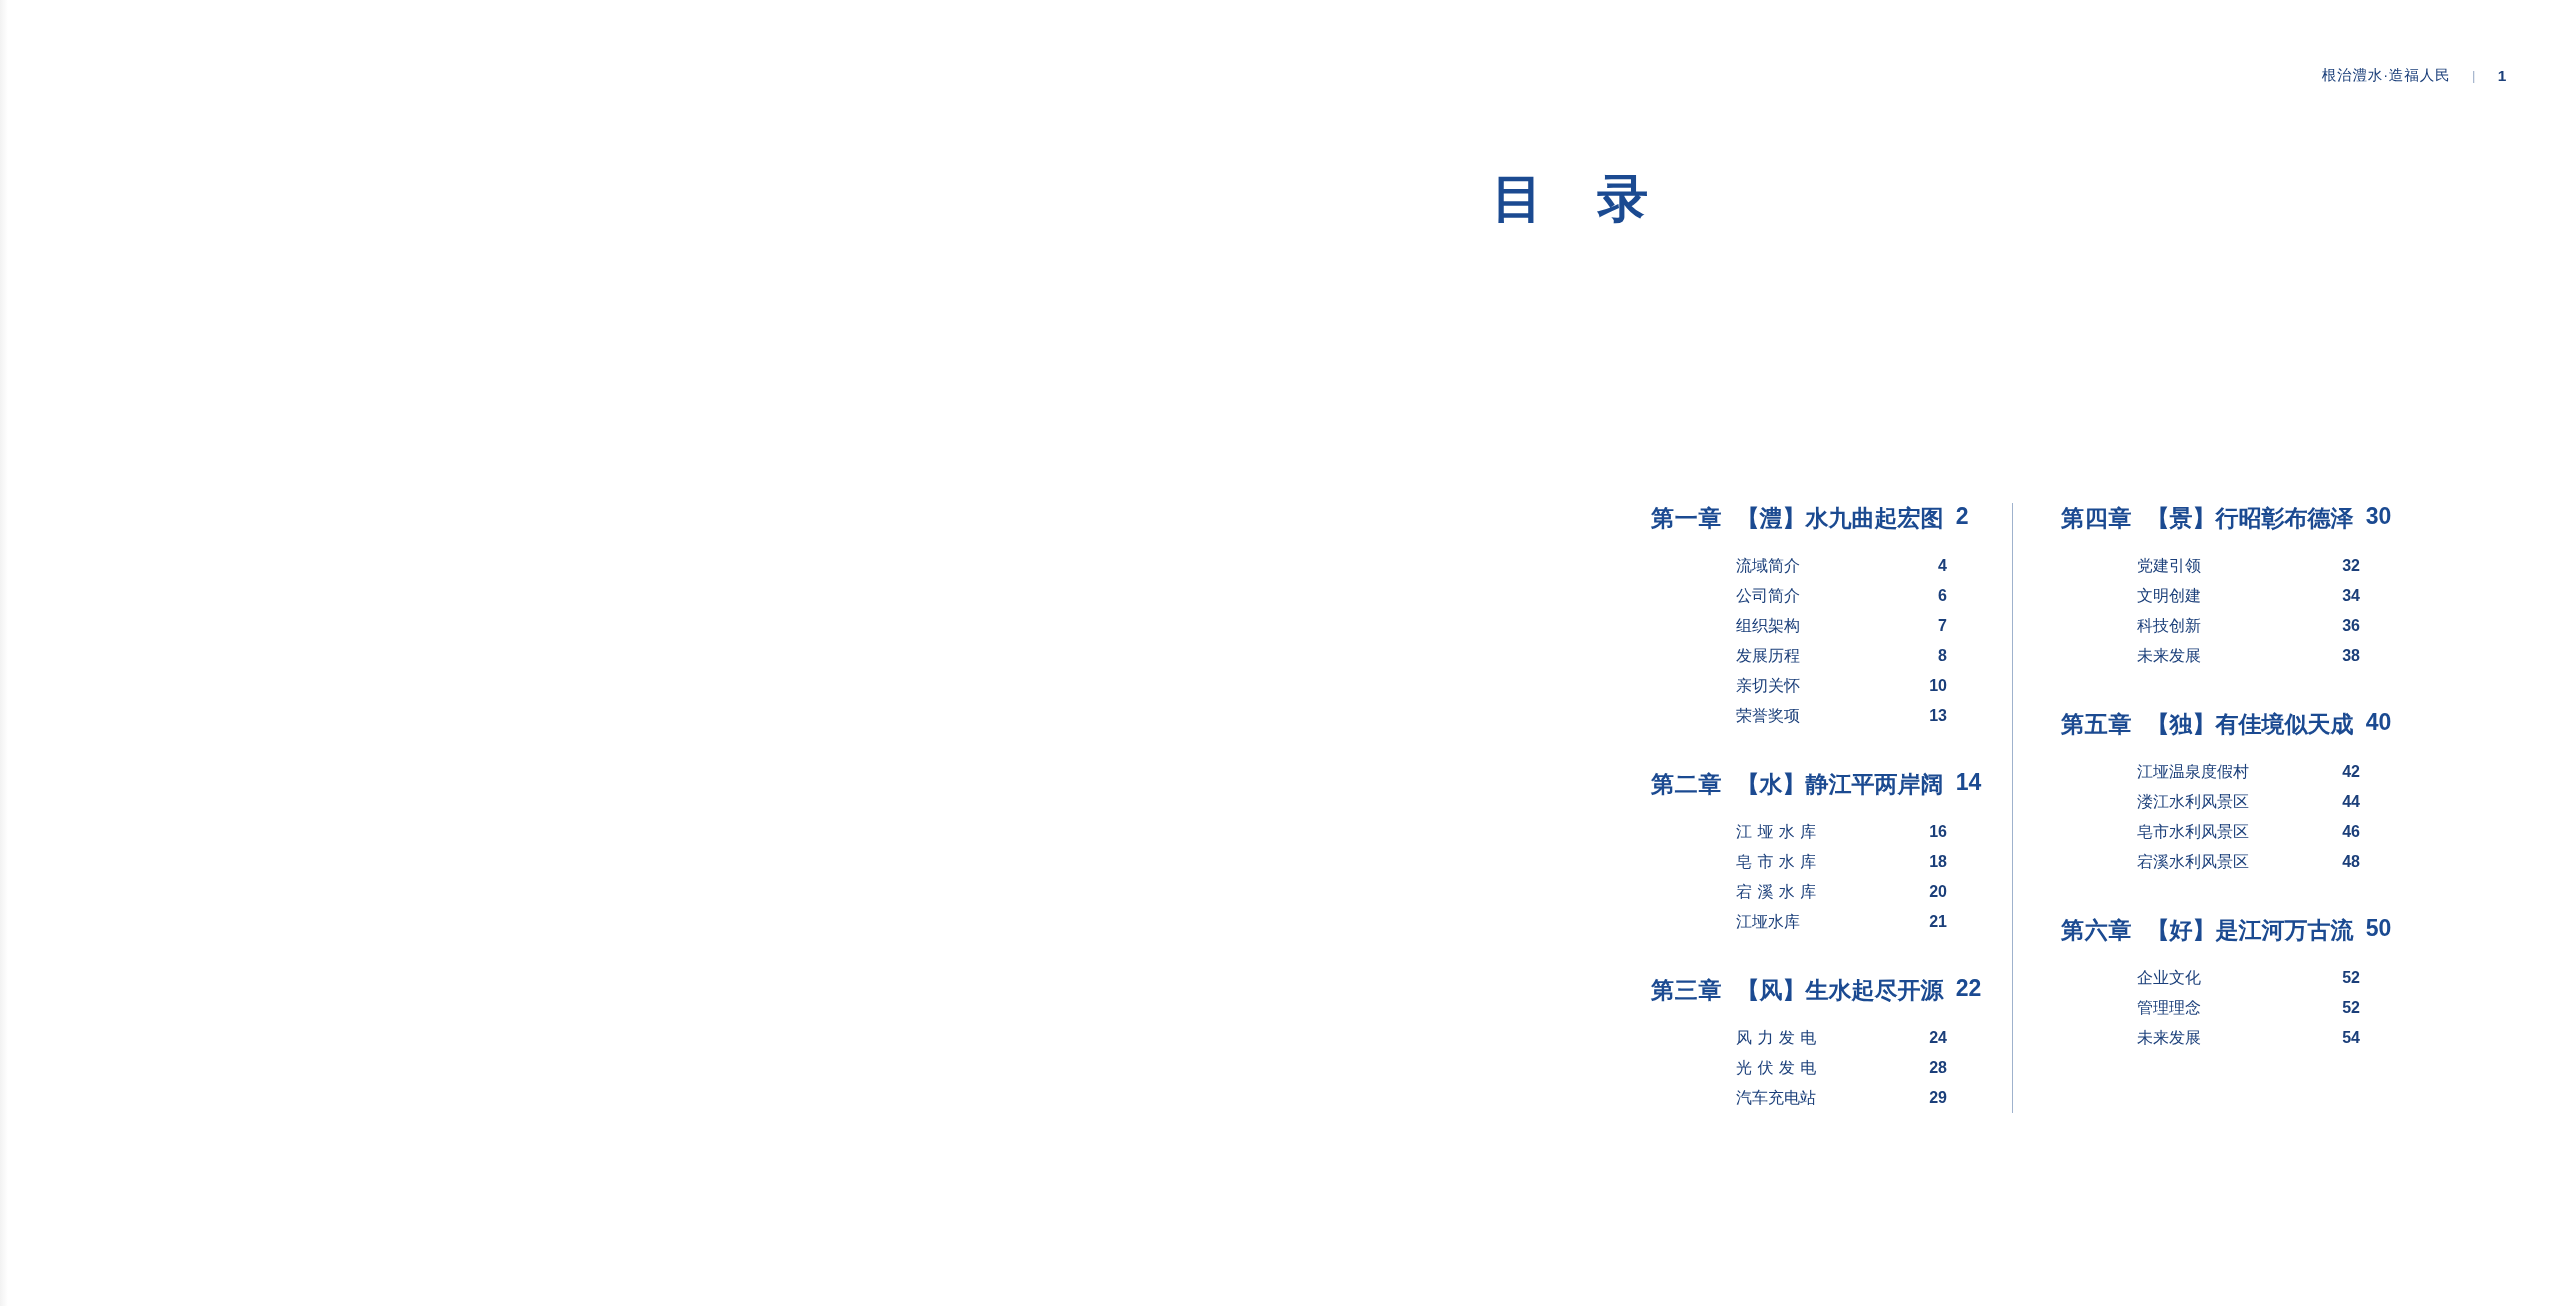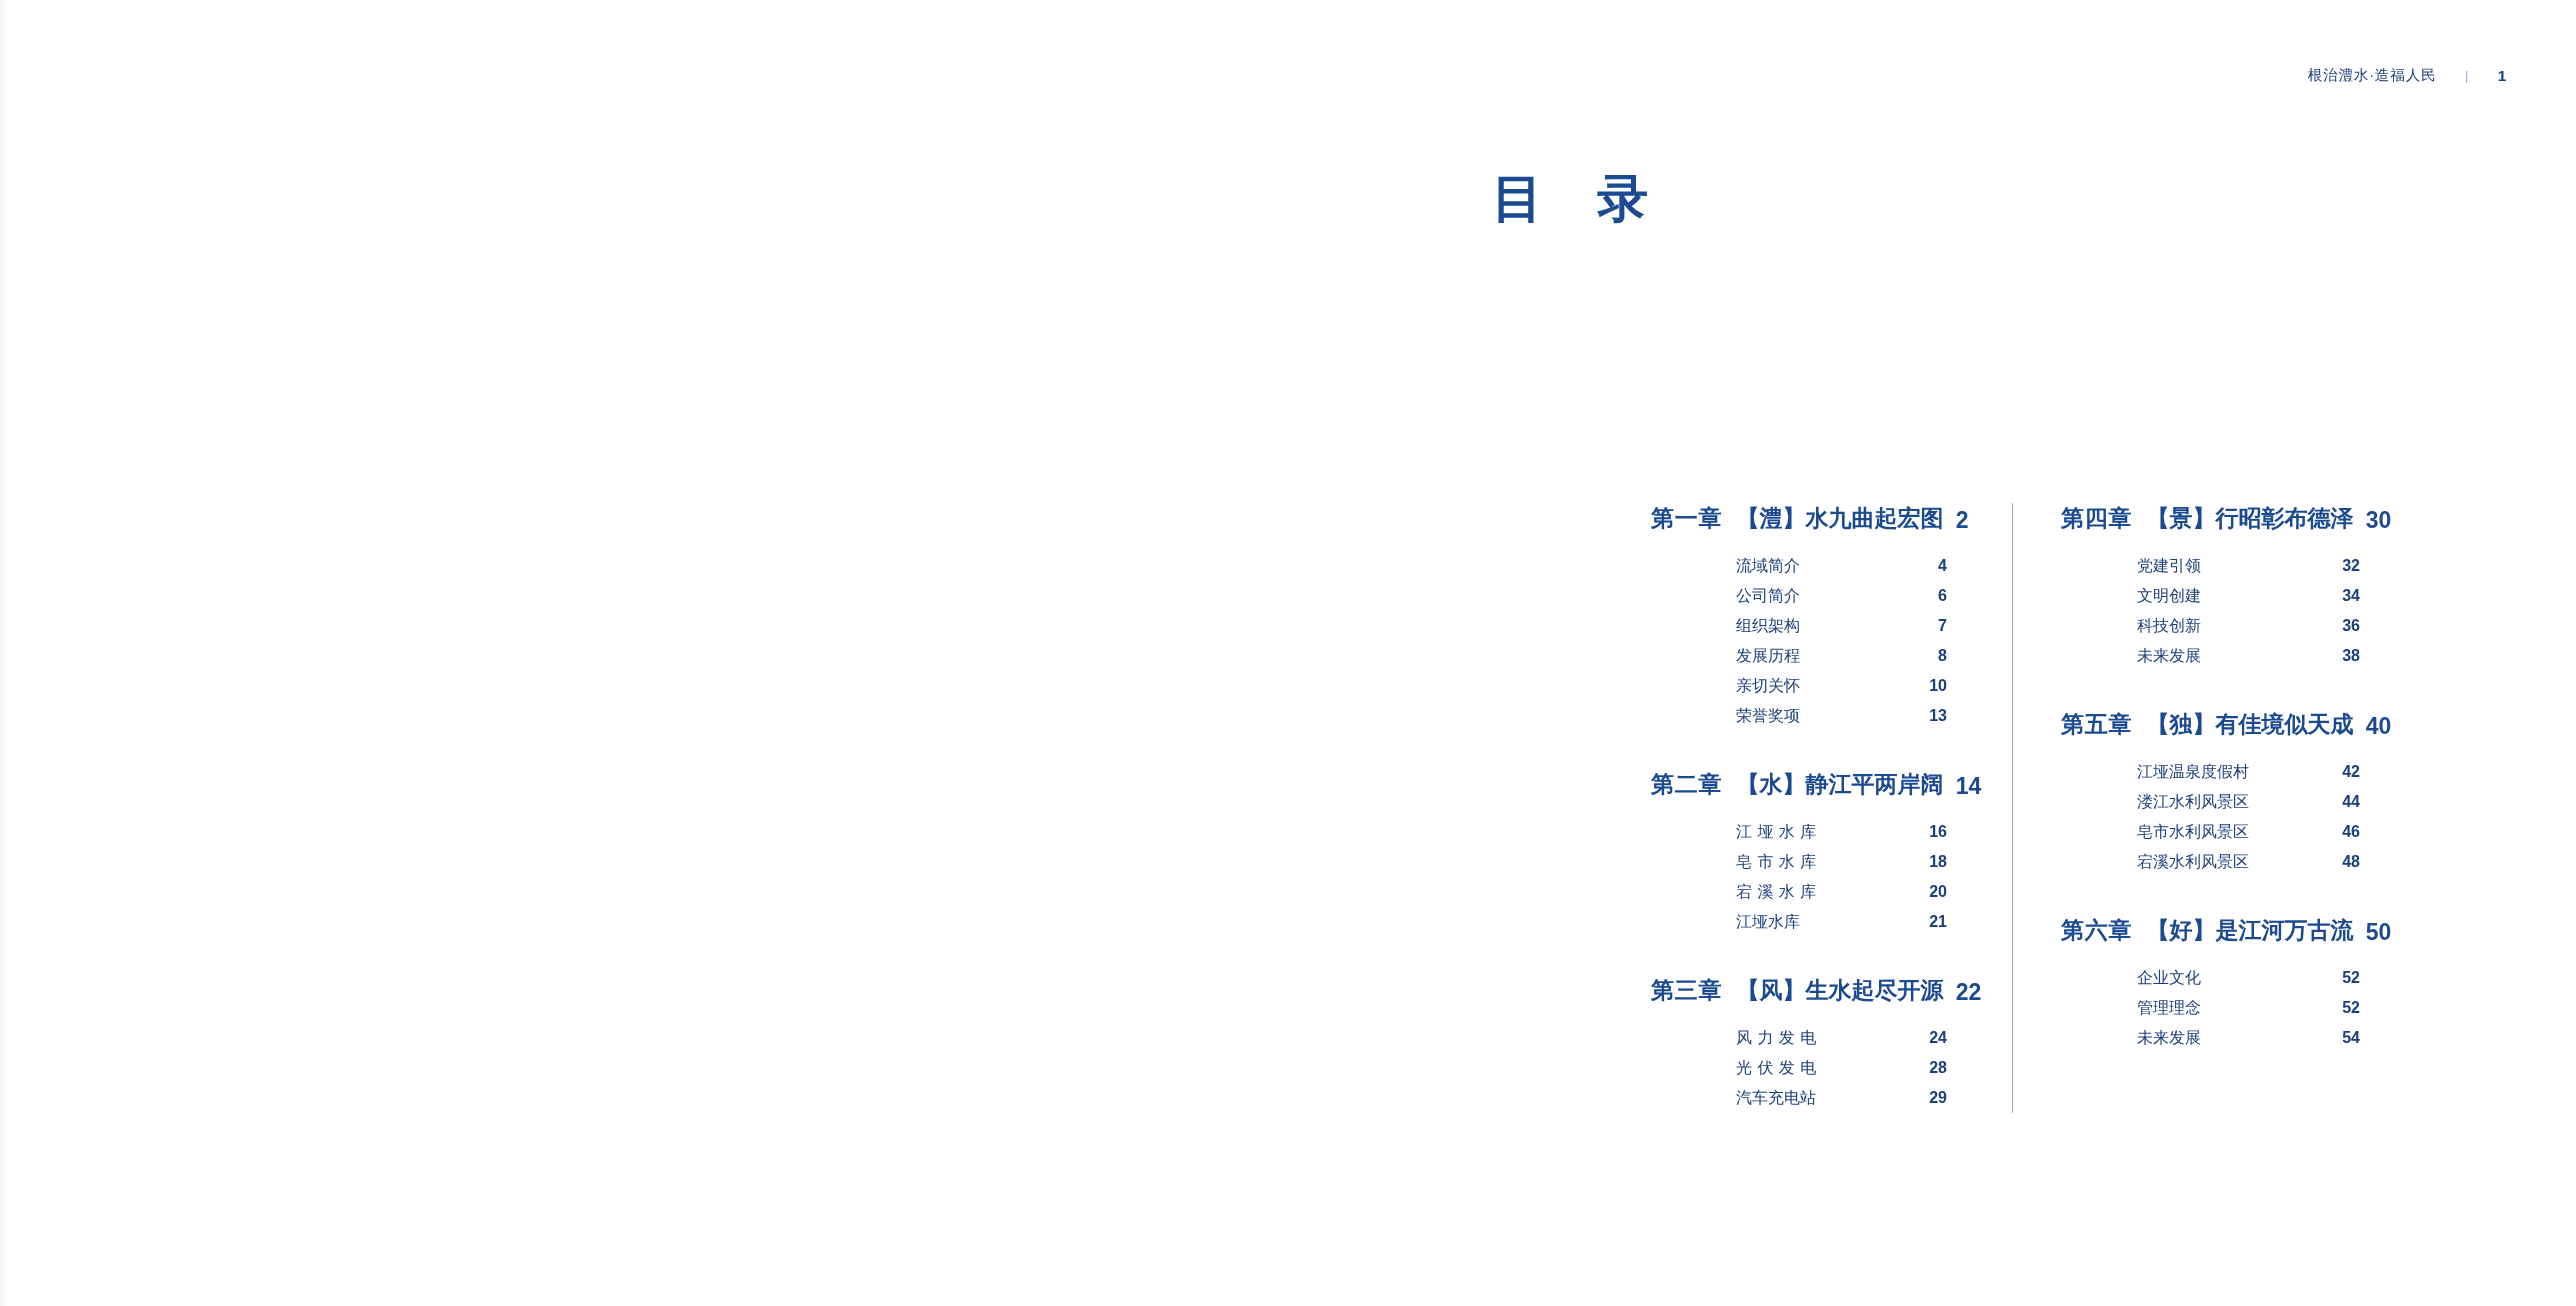--- a/index.html
+++ b/index.html
@@ -26,21 +26,21 @@
     left: 0; top: 0;
     width: 7.7px; height: 1306px;
     background: linear-gradient(to right, #f2f2f2, #ffffff);
   }
   .header {
     position: absolute;
     top: 66px;
     right: 69px;
     display: flex;
     align-items: center;
-    gap: 27px;
+    gap: 20px;
     font-size: 14.6px;
     color: #1b3f7a;
     letter-spacing: 0.8px;
     text-align: right;
   }
   .header .sep {
     color: #9badc7;
     font-size: 13px;
     padding: 0 1.5px;
   }
@@ -80,21 +80,21 @@
     padding-right: 0;
     width: 418px;
   }
   .chapter {
     margin-bottom: 38px;
   }
   .chapter:last-child { margin-bottom: 0; }
 
   .chapter-head {
     display: flex;
-    align-items: flex-end;
+    align-items: flex-start;
     font-size: 23px;
     font-weight: bold;
     color: #1b4a91;
     margin-bottom: 17px;
     white-space: nowrap;
   }
   .chapter-head .ch-label {
     letter-spacing: 0.8px;
   }
   .chapter-head .ch-name {

